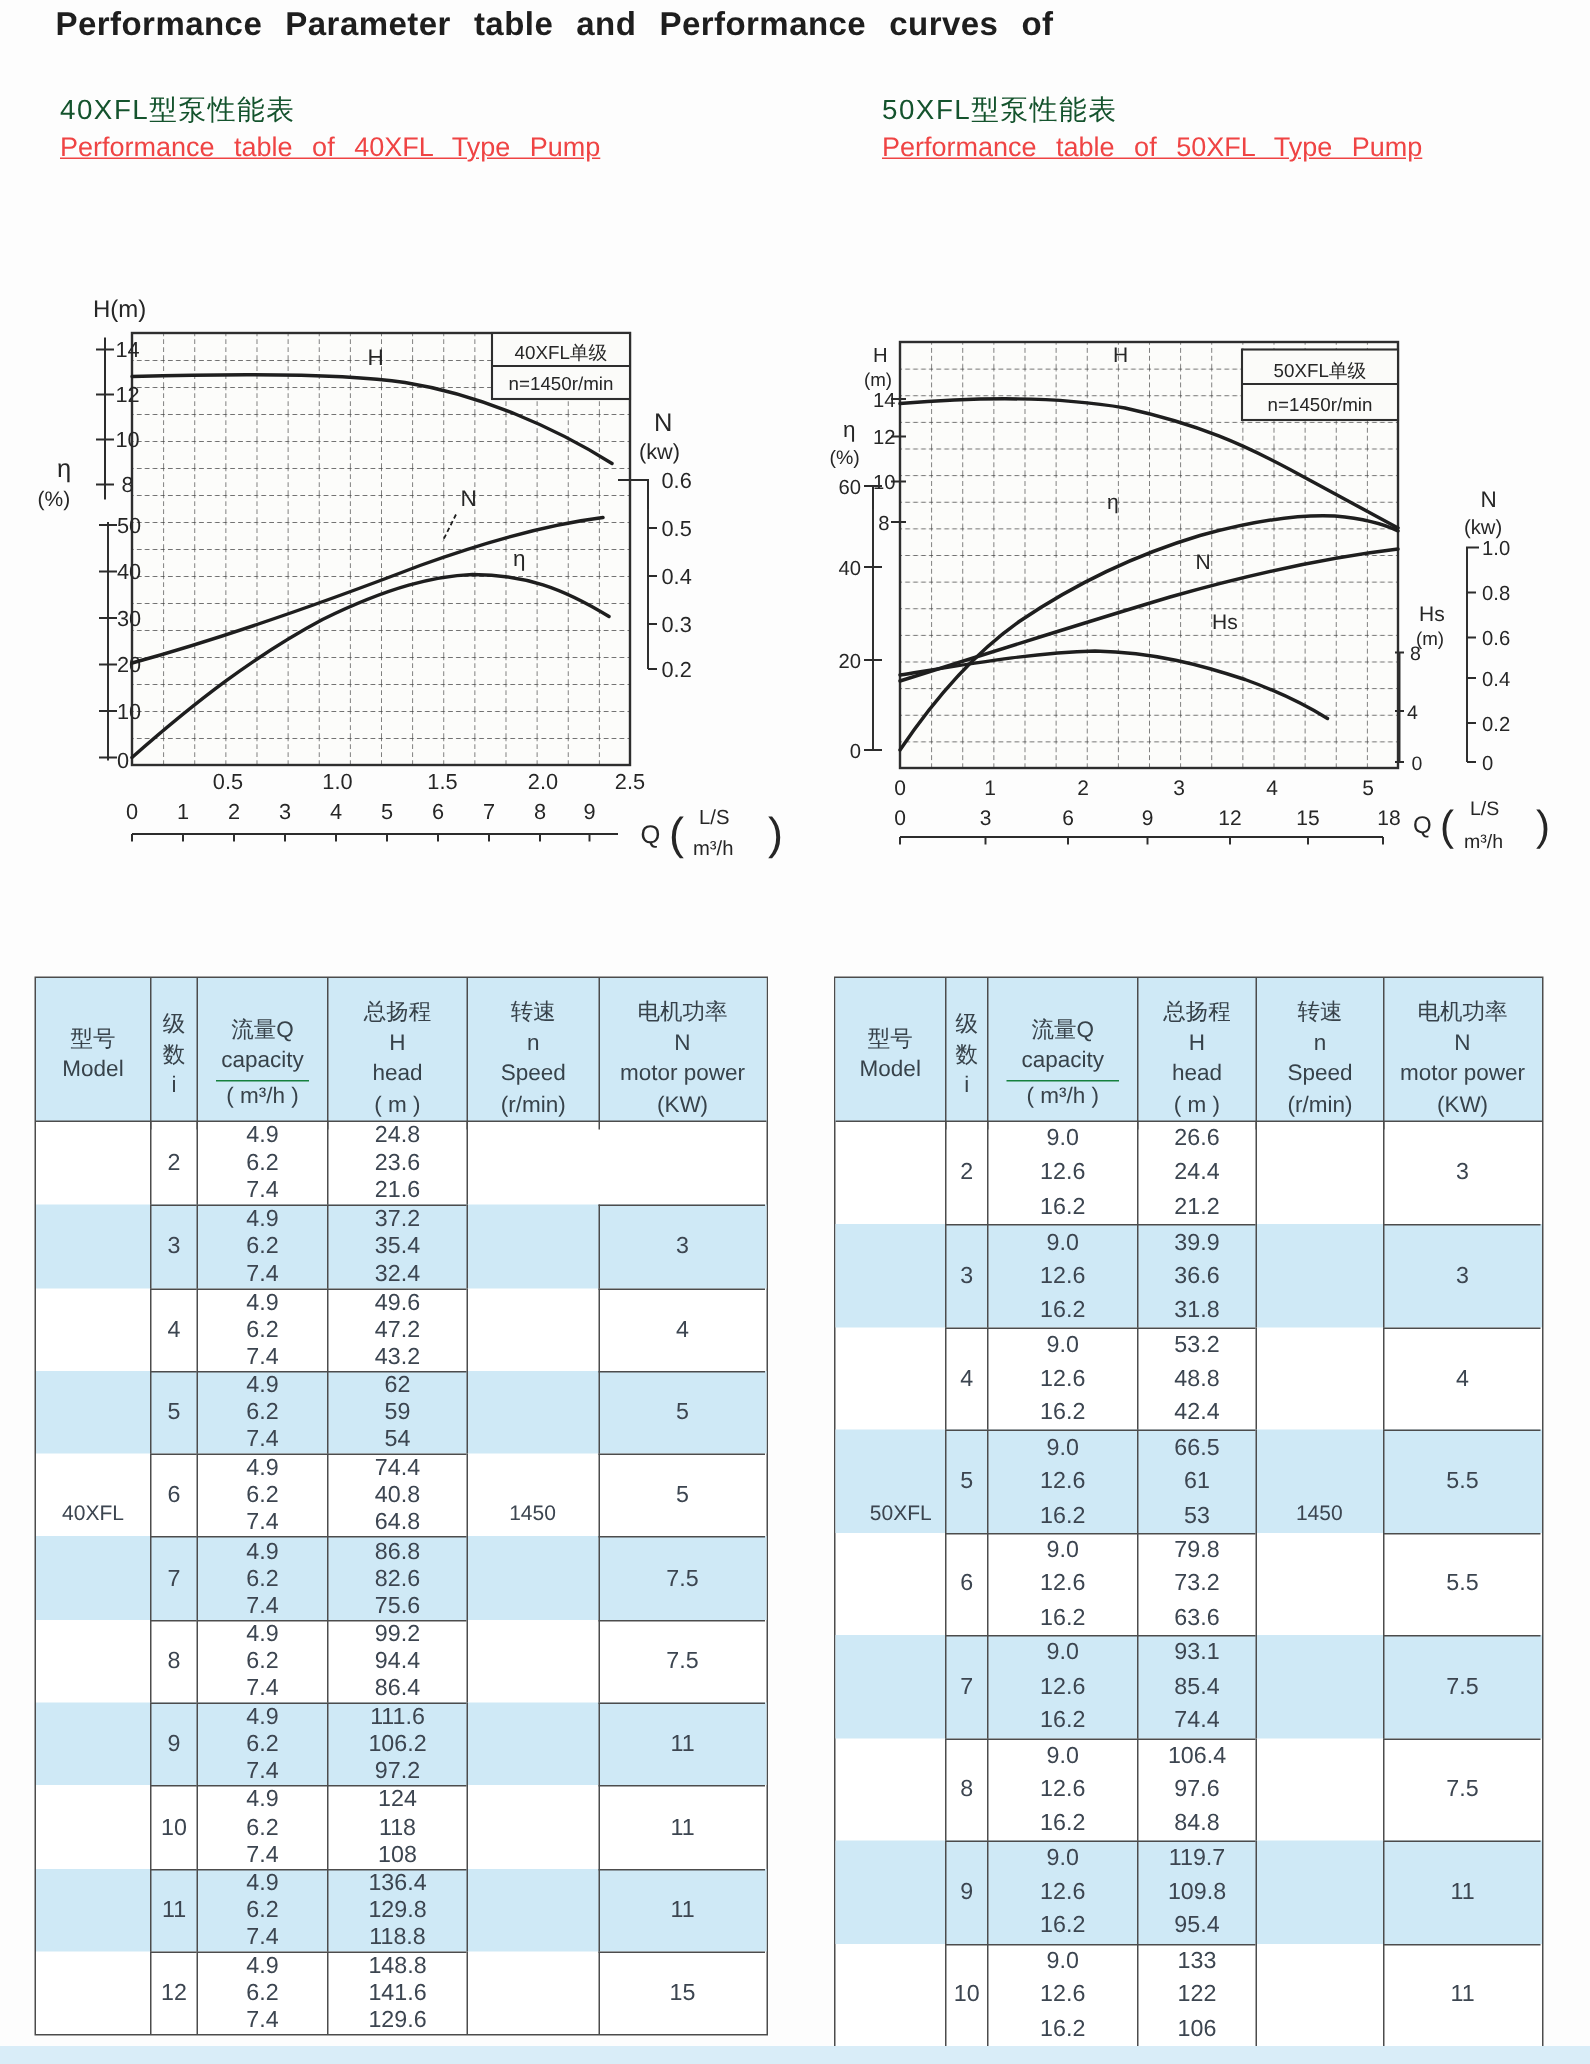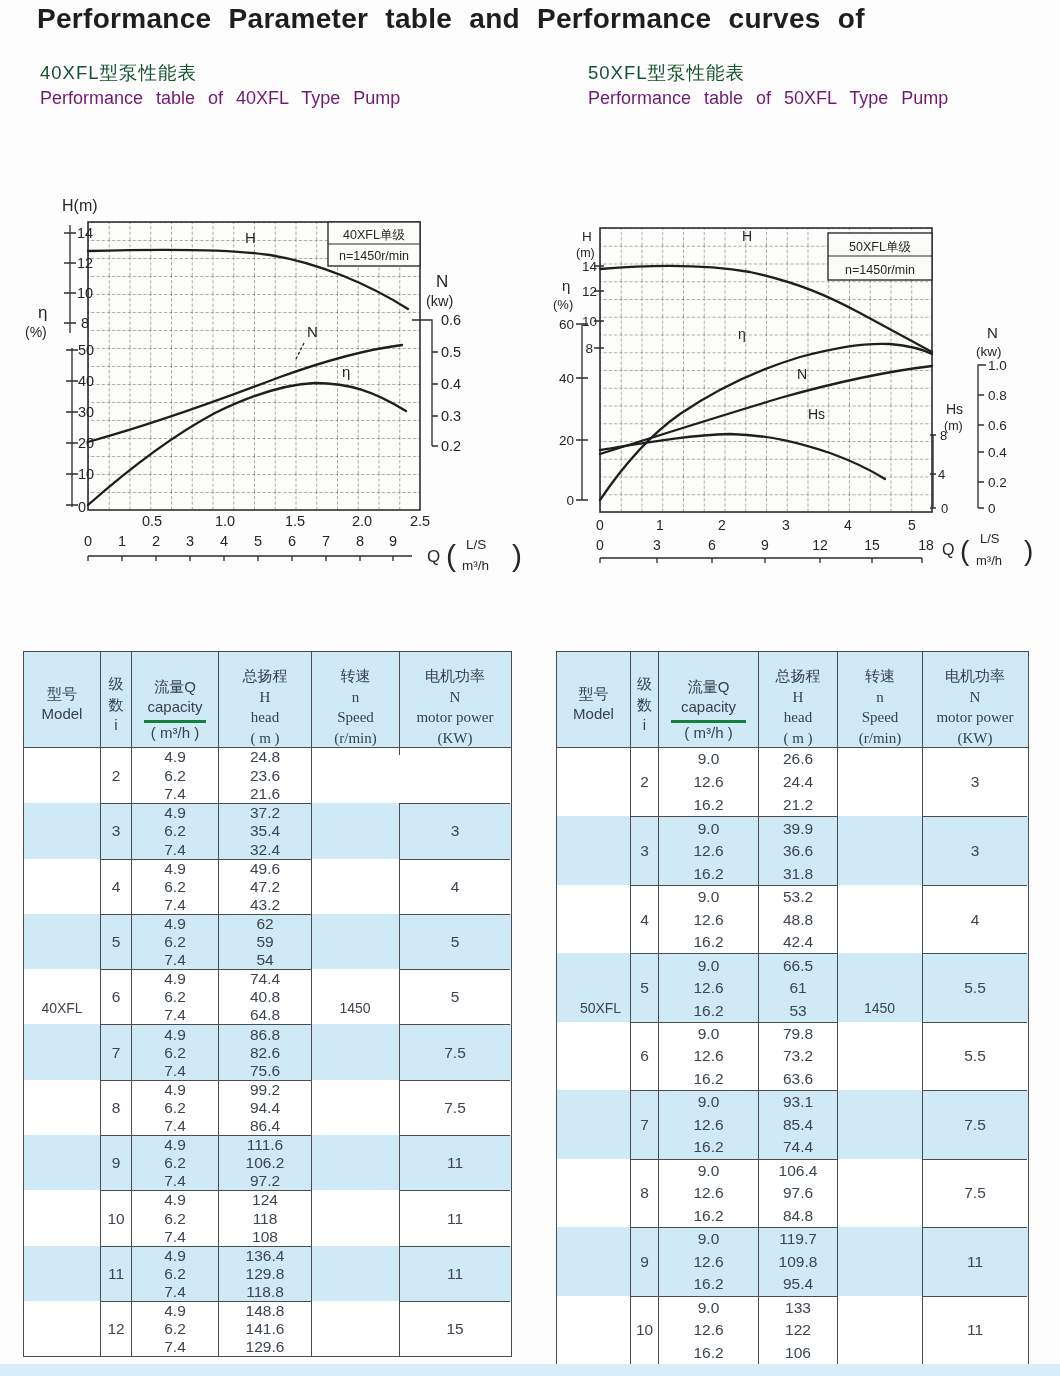--- a/index.html
+++ b/index.html
@@ -3,50 +3,50 @@
 <meta charset="utf-8">
 <style>
   * { margin:0; padding:0; box-sizing:border-box; }
   html,body { width:1060px; }
   body {
     position:relative; width:1060px; height:1376px; background:#fdfdfd;
     font-family:"Liberation Sans","DejaVu Sans",sans-serif; color:#3a3a3a; overflow:hidden;
   }
   .abs { position:absolute; }
   .page-title {
-    left:37px; top:3px; font-size:28px; font-weight:700; color:#1e1e1e;
+    left:37px; top:3px; font-size:22px; font-weight:700; color:#1e1e1e;
     word-spacing:9px; letter-spacing:0.3px;
   }
   .subtitle-zh { top:60px; font-size:18.5px; color:#14532d; letter-spacing:1px; }
-  .subtitle-en { top:88px; font-size:18px; color:#701a75; word-spacing:8px; }
+  .subtitle-en { top:88px; font-size:18px; color:#ef4444; word-spacing:8px;text-decoration:underline; }
 
   
   svg text { fill:#262626; font-family:"Liberation Sans","DejaVu Sans",sans-serif; }
   .curve { fill:none; stroke:#1e1e1e; stroke-width:2.3; stroke-linecap:round; }
   .axisline { stroke:#2c2c2c; stroke-width:1.3; fill:none; }
   .plot-border { fill:none; stroke:#2e2e2e; stroke-width:1.6; }
   .legend-box { fill:#fbfbf9; stroke:#2e2e2e; stroke-width:1.4; }
 
   
   .ptable { position:absolute; top:651px; border:1.5px solid #4c4c4c; background:#fff; }
   #t0 { left:23px;  width:489px; }
   #t1 { left:556px; width:473px; }
   .tg0 { display:grid; grid-template-columns:76px 31px 87px 93px 88px 111px; }
   .tg1 { display:grid; grid-template-columns:73px 28px 100px 79px 85px 105px; }
   .thead { background:#cfe9f6; height:96px; border-bottom:1px solid #4c4c4c; }
   .thead > div { border-left:1px solid #4c4c4c; display:flex; flex-direction:column;
                  align-items:center; justify-content:center; text-align:center;
                  font-size:15px; line-height:20px; color:#37424a; }
   .thead > div:first-child { border-left:none; }
-  .hc-4 { justify-content:flex-end; padding-top:7px; line-height:20.5px !important;font-family:Liberation Serif, serif; }
+  .hc-4 { justify-content:flex-end; padding-top:7px; line-height:20.5px !important; }
   .stack { width:1.1em; word-break:break-all; line-height:21px; }
   .hc-q { justify-content:flex-start !important; padding:12px !important; }
   .qtop { width:100%; height:56px; display:flex; flex-direction:column; justify-content:flex-end;
           padding-bottom:3px; }
-  .qbot { width:100%; flex:1; border-top:3px solid #15803d; display:flex;
+  .qbot { width:100%; flex:1; border-top:1px solid #15803d; display:flex;
           align-items:center; justify-content:center; }
   .tbody .trow > div { border-left:1px solid #4c4c4c; }
   .tbody .trow > div:first-child { border-left:none; }
   .tbody .trow { font-size:15.5px; color:#3c4550; }
   .tbody .trow:nth-child(even) { background:#cfe9f6; }
   .tbody .trow .bcell { border-top:1px solid #4c4c4c; }
   .tbody .trow:first-child .bcell { border-top:none; }
   #t0 .trow { height:55.3px; }
   #t1 .trow { height:68.45px; }
   .cell-center { display:flex; align-items:center; justify-content:center; }

